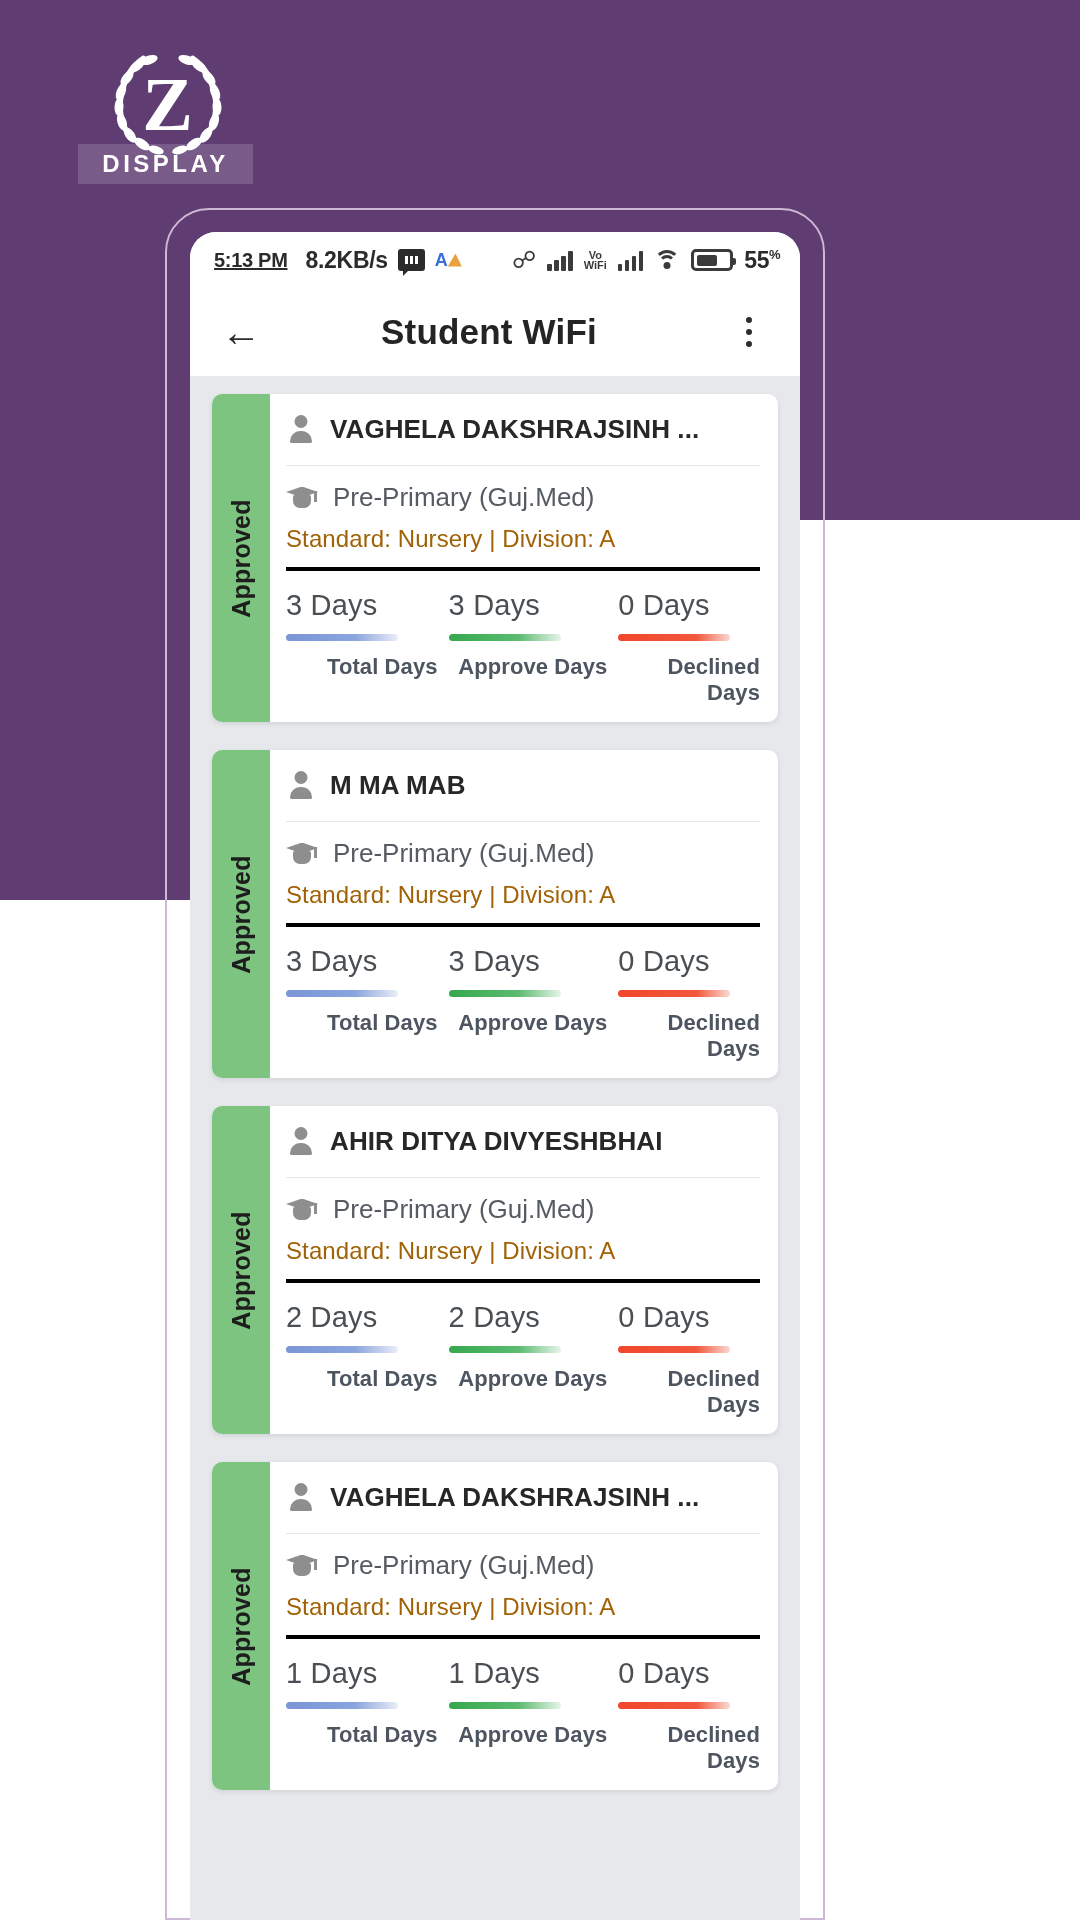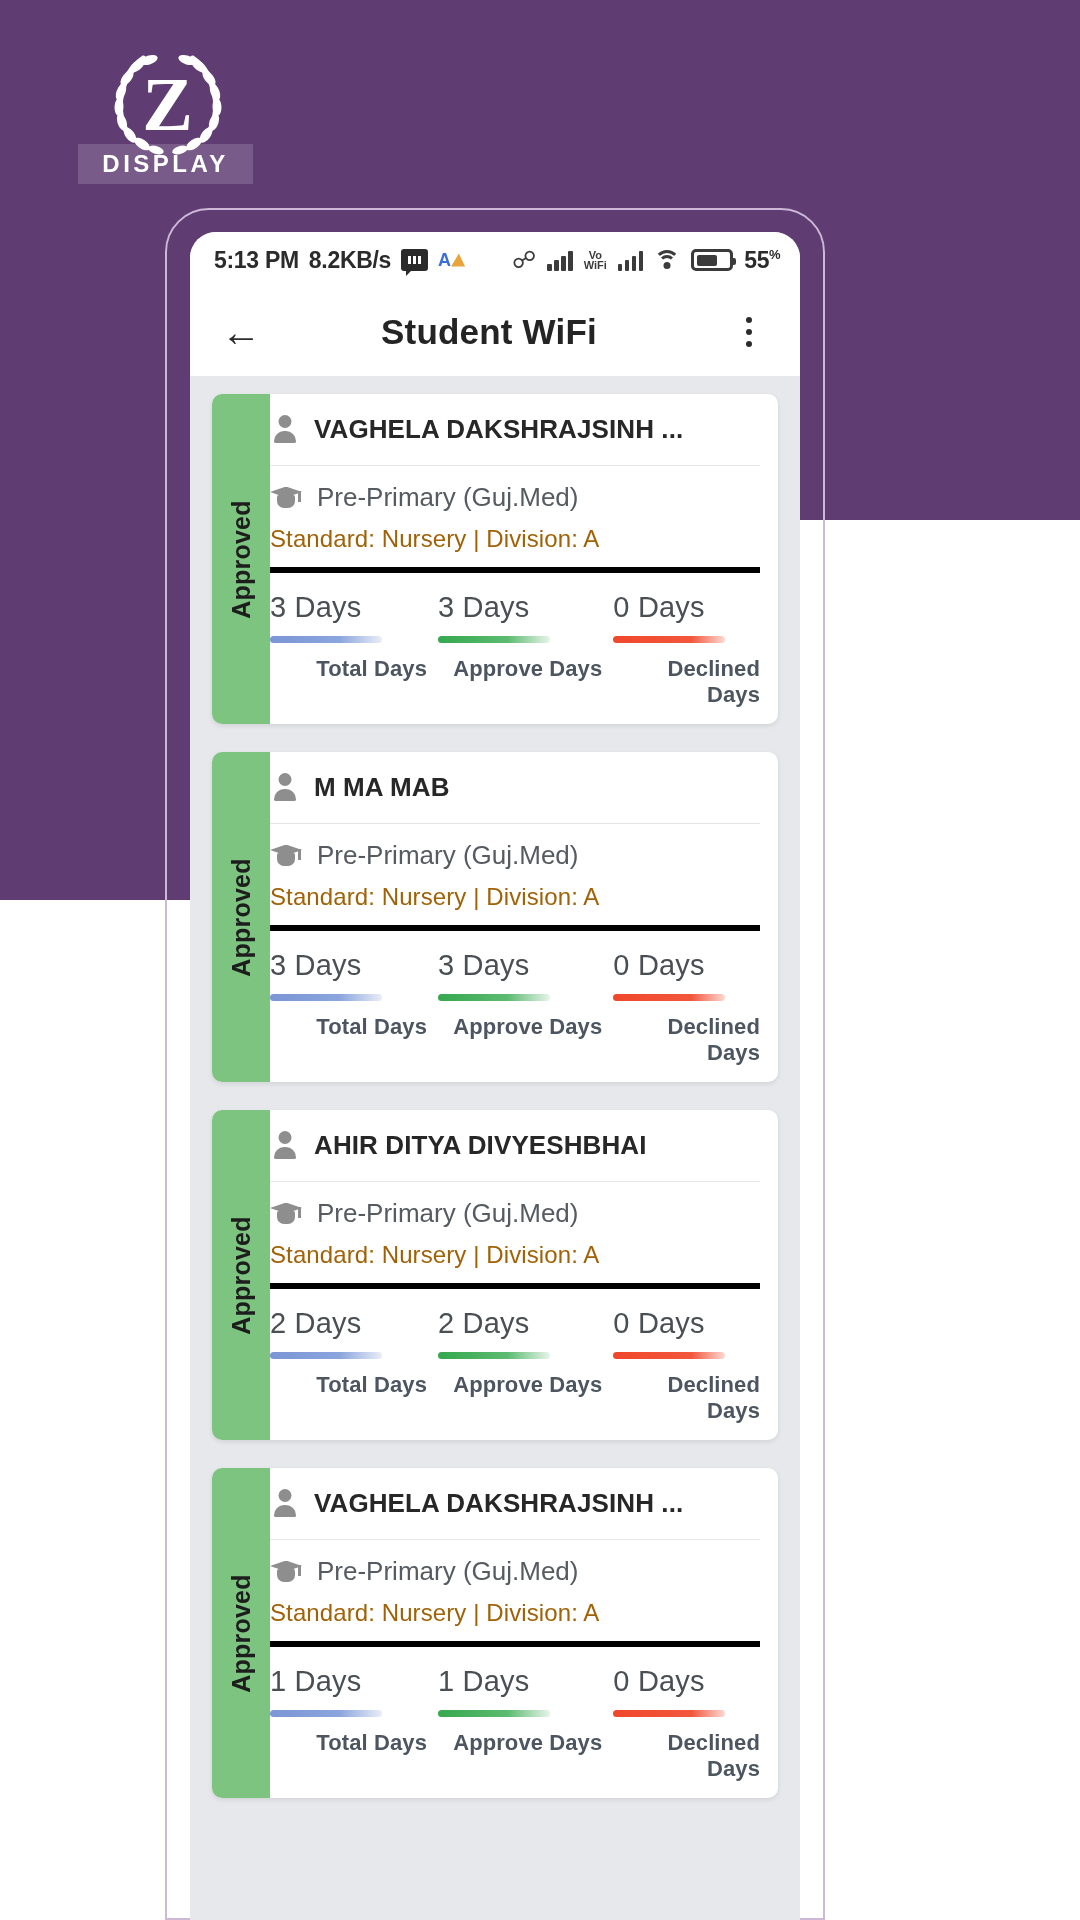--- a/index.html
+++ b/index.html
@@ -117,28 +117,30 @@
     padding: 0 20px 0 24px;
     color: #2b2b2b;
   }
   .sb-left {
     display: flex;
     align-items: center;
     gap: 10px;
     flex: 1;
   }
   .sb-time {
-    font-size: 23px;
+    font-size: 20px;
     font-weight: bold;
     letter-spacing: -0.3px;
+    text-decoration: underline;
   }
   .sb-speed {
     font-size: 23px;
     font-weight: bold;
     letter-spacing: -0.3px;
+    margin-left: 8px;
   }
   .sb-chat {
     width: 27px; height: 22px;
     background: #2b2b2b;
     border-radius: 3px;
     position: relative;
     display: flex;
     align-items: center;
     justify-content: center;
     gap: 2px;
@@ -311,21 +313,21 @@
   .card-status span {
     transform: rotate(-90deg);
     white-space: nowrap;
     font-size: 25px;
     font-weight: bold;
     color: #1d1d1d;
     letter-spacing: 0.2px;
   }
   .card-body {
     flex: 1;
-    padding: 0 18px 0 0;
+    padding: 0 18px 0 16px;
     display: flex;
     flex-direction: column;
   }
   .card-name-row {
     display: flex;
     align-items: center;
     gap: 14px;
     height: 72px;
     border-bottom: 1px solid #e6e6e6;
   }
@@ -357,21 +359,21 @@
     font-weight: bold;
     color: #272727;
     letter-spacing: 0.1px;
     white-space: nowrap;
     overflow: hidden;
   }
 
   .card-meta {
     padding-top: 16px;
     padding-bottom: 14px;
-    border-bottom: 6px solid #000000;
+    border-bottom: 4px solid #000000;
   }
   .meta-course {
     display: flex;
     align-items: center;
     gap: 15px;
     margin-bottom: 12px;
   }
   .cap-icon {
     width: 32px; height: 26px;
     position: relative;

